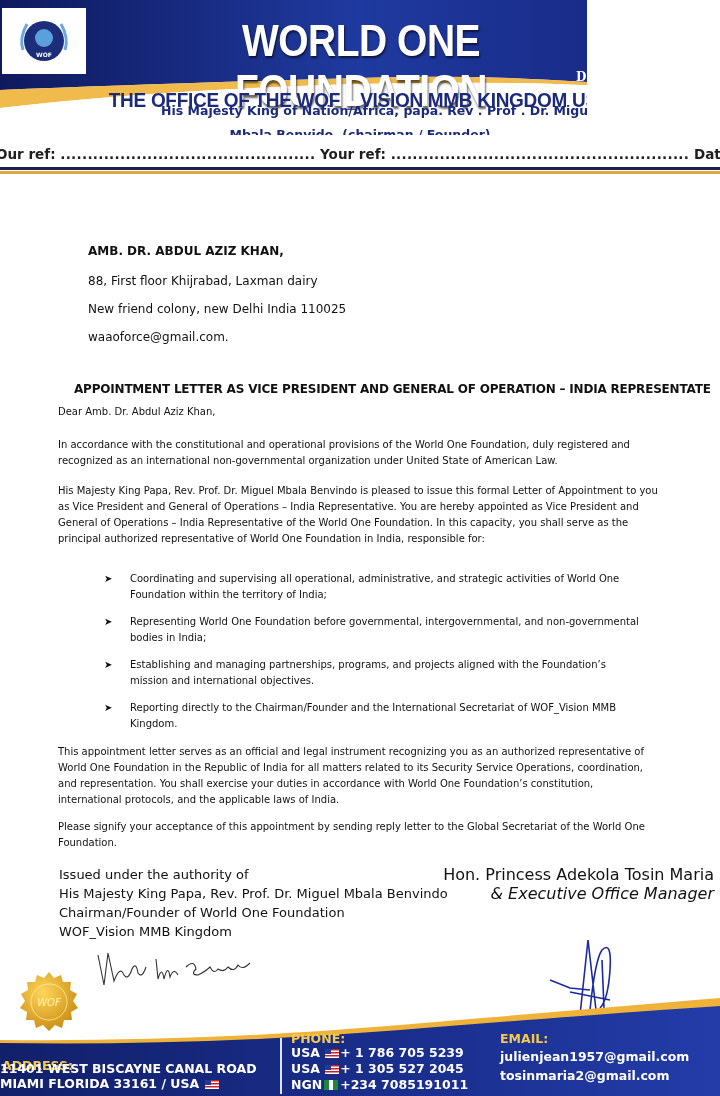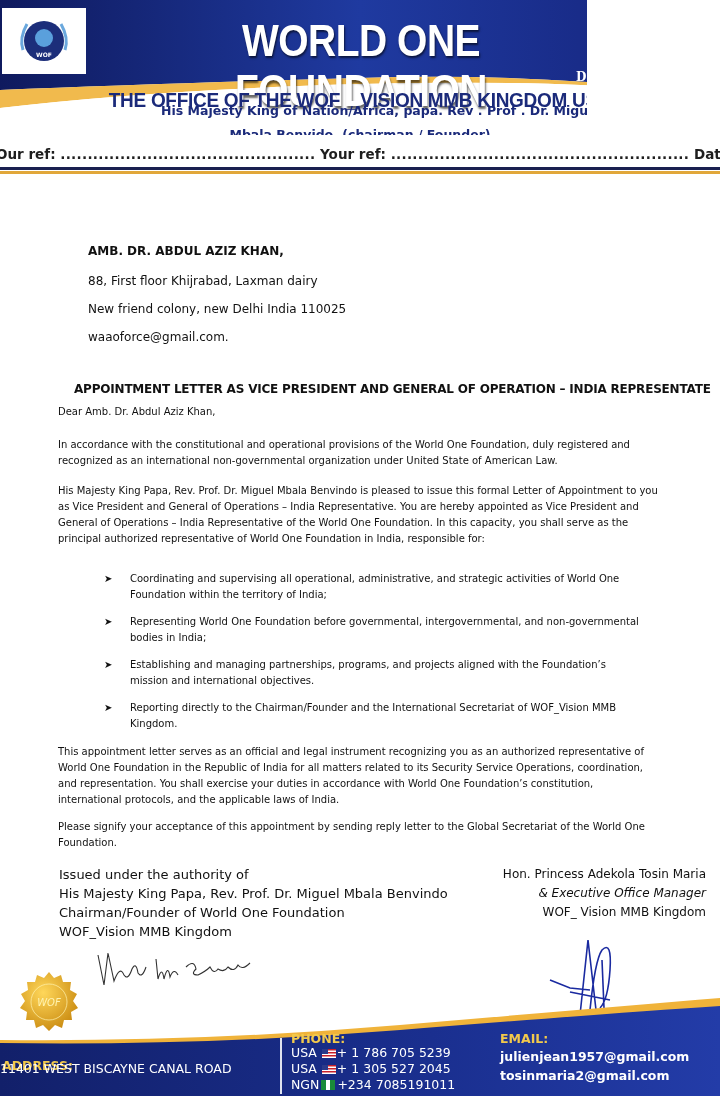--- a/index.html
+++ b/index.html
@@ -25,31 +25,31 @@
   .rule2 { position: absolute; left: 0; top: 171px; width: 720px; height: 3px; background: #e1a73a; }
   .addr { position: absolute; left: 88px; font-size: 12px; }
   .addr.bold { font-weight: bold; }
   .subject { position: absolute; left: 0; top: 382px; width: 720px; padding-left: 74px; font-weight: bold; font-size: 12px; letter-spacing: -0.2px; }
   .para { position: absolute; left: 58px; width: 600px; font-size: 10px; line-height: 16px; }
   .bullets { position: absolute; left: 104px; width: 540px; }
   .bullet { position: absolute; left: 0; width: 540px; font-size: 10px; line-height: 16px; padding-left: 26px; }
   .bullet .arrow { position: absolute; left: 0; top: 0; font-size: 10px; }
 
   .sig-left { position: absolute; left: 59px; top: 865px; font-size: 13px; line-height: 19px; color: #111; }
-  .sig-right { position: absolute; right: 14px; top: 865px; font-size: 12px; line-height: 19px; text-align: right; color: #111; }
+  .sig-right { position: absolute; right: 6px; top: 865px; font-size: 16px; line-height: 19px; text-align: right; color: #111; }
   .sig-right .ital { font-style: italic; }
   .sig-scribble-left { position: absolute; left: 90px; top: 945px; width: 170px; height: 50px; }
   .sig-scribble-right { position: absolute; left: 540px; top: 930px; width: 90px; height: 90px; }
   .seal { position: absolute; left: 17px; top: 970px; width: 64px; height: 64px; }
 
   
   .footer { position: absolute; left: 0; top: 990px; width: 720px; height: 106px; }
   .footer-bg { position: absolute; left: 0; top: 0; width: 720px; height: 106px; }
   .f-label { position: absolute; font-family: "DejaVu Sans", sans-serif; font-weight: bold; font-size: 12.5px; color: #f2c94c; }
-  .f-line { position: absolute; font-family: "DejaVu Sans", sans-serif; font-weight: normal; font-size: 12.5px; color: #fff; white-space: nowrap; }
+  .f-line { position: absolute; font-family: "DejaVu Sans", sans-serif; font-weight: bold; font-size: 12.5px; color: #fff; white-space: nowrap; }
   .f-email { position: absolute; font-family: "DejaVu Sans", sans-serif; font-weight: bold; font-size: 12.5px; color: #fff; white-space: nowrap; }
   .mini-flag { display: inline-block; width: 14px; height: 9px; vertical-align: -1px; margin: 0 1px; }
   .ng-flag { display: inline-block; width: 14px; height: 10px; vertical-align: -1px; margin: 0 2px; background: linear-gradient(90deg, #1a8a3a 0 33%, #fff 33% 66%, #1a8a3a 66% 100%); }
   .f-divider { position: absolute; left: 280px; top: 48px; width: 2px; height: 56px; background: #dfe3f0; }
 </style>
 </head>
 <body>
 
 <div class="header">
   <svg class="header-bg" viewBox="0 0 720 135" preserveAspectRatio="none">
@@ -145,21 +145,20 @@
   <div>Chairman/Founder of World One Foundation</div>
   <div>WOF_Vision MMB Kingdom</div>
 </div>
 <svg class="sig-scribble-left" viewBox="0 0 170 50">
   <path d="M8 10 L14 40 L18 8 L24 36 Q30 20 34 30 Q38 36 42 24 Q46 16 48 28 Q52 34 56 22 M66 14 L68 34 Q72 20 74 34 Q78 18 80 32 Q84 22 88 30 M96 22 Q104 14 106 24 Q100 30 108 30 Q116 26 120 22 Q124 30 128 24 Q134 28 138 22 Q144 28 148 20 Q152 26 160 18" stroke="#333" stroke-width="1.1" fill="none"></path>
 </svg>
 
 <div class="sig-right">
   <div>Hon. Princess Adekola Tosin Maria</div>
   <div class="ital">&amp; Executive Office Manager</div>
-  <div>WOF_ Vision MMB Kingdom</div>
 </div>
 <svg class="sig-scribble-right" viewBox="0 0 90 90">
   <path d="M10 50 L30 58 L50 60 M40 85 L48 10 L56 80 M50 80 Q55 30 62 20 Q72 10 70 40 Q68 70 60 78 M62 30 L64 78 M30 62 L70 70" stroke="#1a2aa0" stroke-width="1.6" fill="none"></path>
 </svg>
 
 <svg class="seal" viewBox="0 0 64 64">
   <defs>
     <radialGradient id="gold" cx="0.4" cy="0.35" r="0.7">
       <stop offset="0" stop-color="#ffd75a"></stop>
       <stop offset="1" stop-color="#c98a10"></stop>
@@ -178,20 +177,30 @@
         <stop offset="0.6" stop-color="#1a2f8f"></stop>
         <stop offset="1" stop-color="#233ca8"></stop>
       </linearGradient>
     </defs>
     <path d="M0 50 Q200 52 400 35 Q600 18 720 8 V106 H0 Z" fill="#f0b33a"></path>
     <path d="M0 53 Q200 56 400 40 Q600 24 720 16 V106 H0 Z" fill="url(#fg)"></path>
   </svg>
 
   <div class="f-label" style="left:2px; top:68px;">ADDRESS:</div>
   <div class="f-line" style="left:0px; top:71px;">11401 WEST BISCAYNE CANAL ROAD</div>
+  <div class="f-line" style="left:0px; top:86px;">
+    <span>MIAMI FLORIDA 33161 / USA</span>
+    <svg class="mini-flag" viewBox="0 0 14 9">
+        <rect width="14" height="9" fill="#fff"></rect>
+        <rect y="0" width="14" height="1.5" fill="#c8202a"></rect>
+        <rect y="3" width="14" height="1.5" fill="#c8202a"></rect>
+        <rect y="6" width="14" height="1.5" fill="#c8202a"></rect>
+        <rect width="6" height="5" fill="#2a3a8a"></rect>
+      </svg>
+  </div>
 
   <div class="f-divider"></div>
 
   <div class="f-label" style="left:291px; top:41px;">PHONE:</div>
   <div class="f-line" style="left:291px; top:55px;">
     <span>USA</span>
     <svg class="mini-flag" viewBox="0 0 14 9">
         <rect width="14" height="9" fill="#fff"></rect>
         <rect y="0" width="14" height="1.5" fill="#c8202a"></rect>
         <rect y="3" width="14" height="1.5" fill="#c8202a"></rect>

